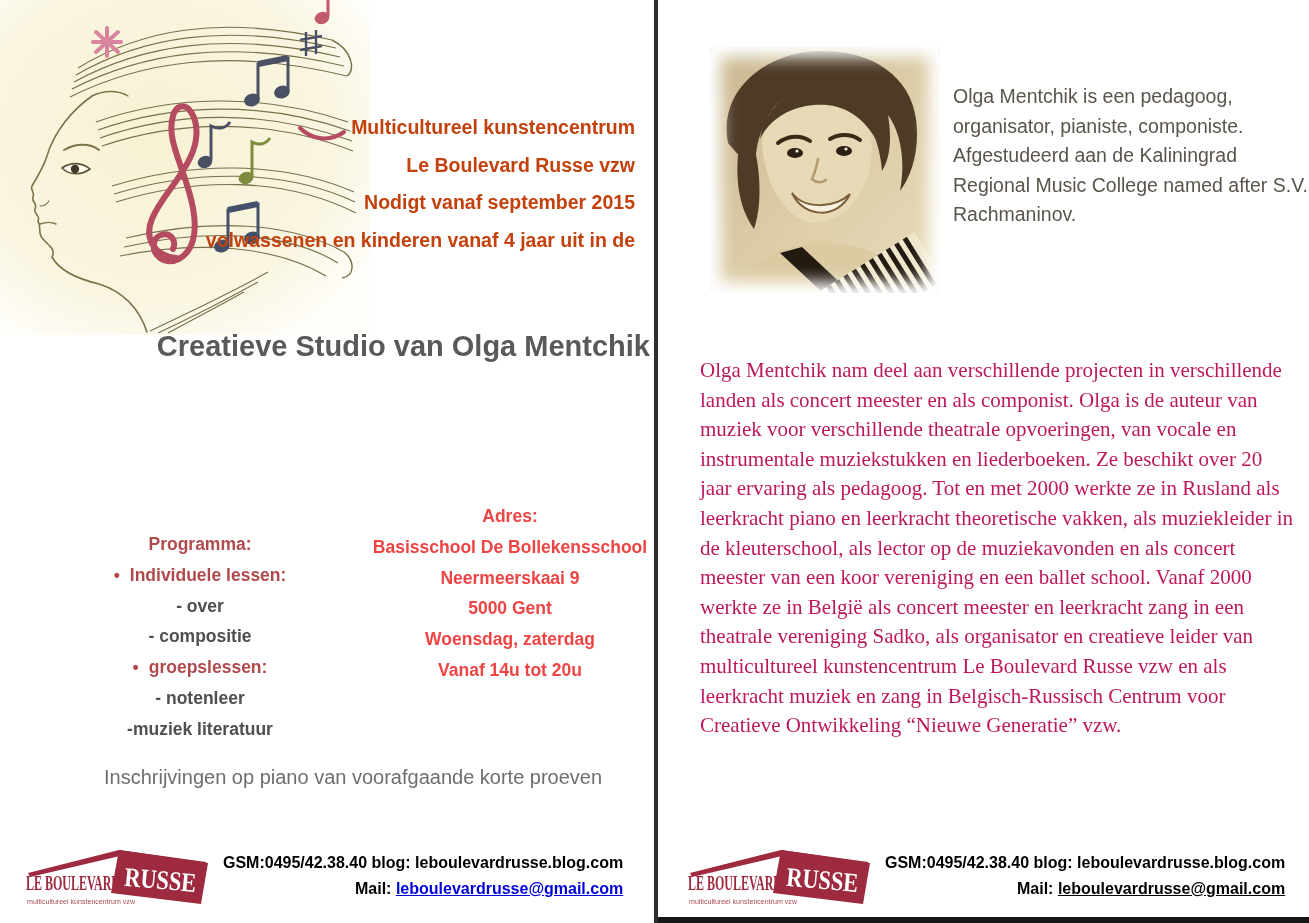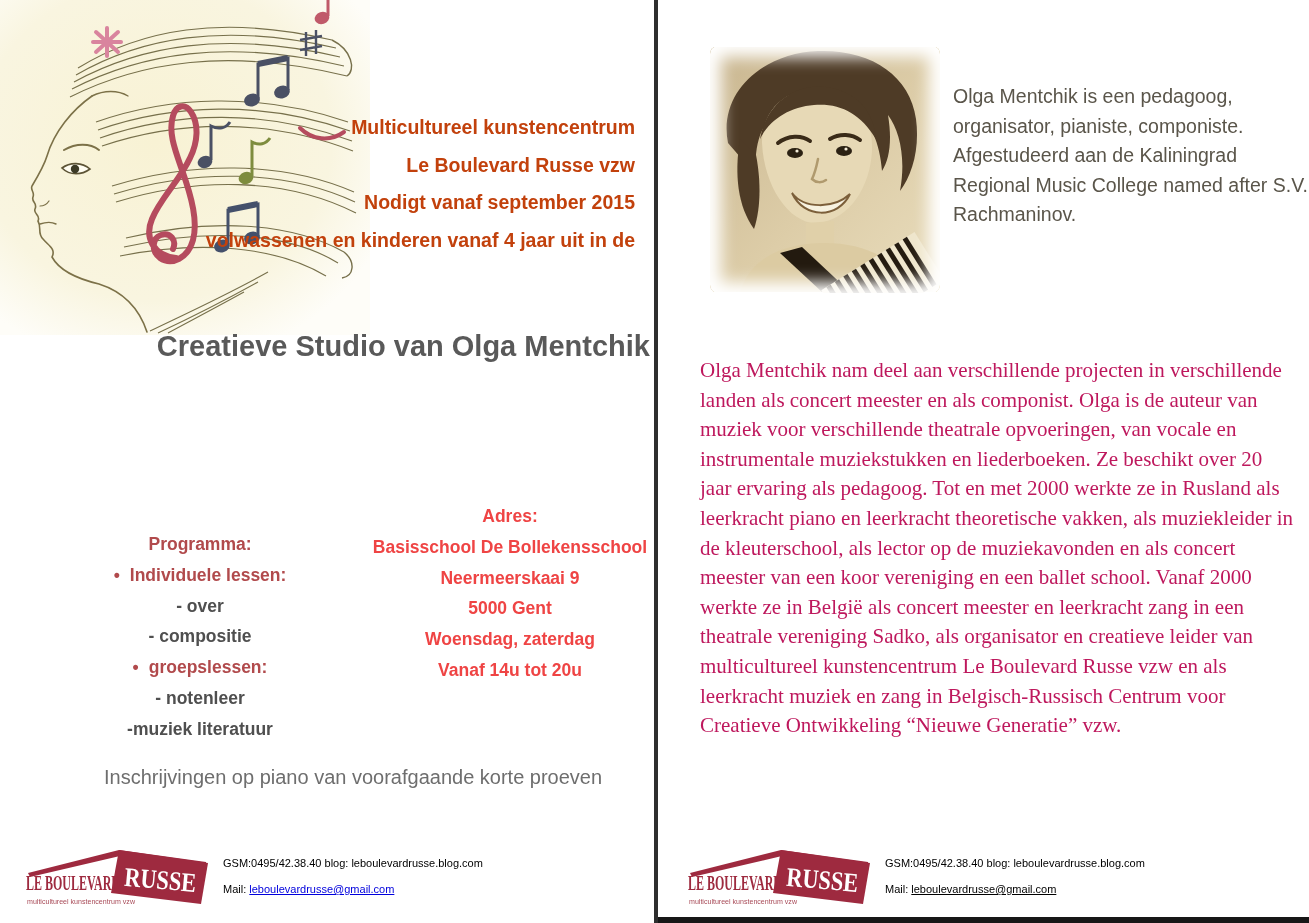--- a/index.html
+++ b/index.html
@@ -23,21 +23,21 @@
   .adres{position:absolute;top:486px;left:366px;width:288px;text-align:center;
          font-size:17.5px;font-weight:bold;line-height:30.8px;color:#ef4444;margin-top:15px;}
   .note{position:absolute;top:766px;left:104px;font-size:20px;color:#6e6e6e;}
 
   
   .footer{position:absolute;top:842px;display:flex;align-items:flex-start;}
   .footer-left{left:22px;}
   .footer-right{left:26px;}
   .logo{width:190px;height:68px;flex:0 0 auto;}
   .contact{margin-left:11px;padding-top:8px;}
-  .contact-line{font-size:11px;font-weight:normal;color:#000;line-height:26px;white-space:nowrap;}
+  .contact-line{font-size:16px;font-weight:bold;color:#000;line-height:26px;white-space:nowrap;text-align:right;}
   .mail-link{text-decoration:underline;cursor:pointer;}
   .mail-link.blue{color:#0000dd;}
   .mail-link.black{color:#000000;}
 
   
   .photo{position:absolute;left:52px;top:46px;width:230px;height:247px;border-radius:8px;overflow:hidden;}
   .photo svg{display:block;}
   .vignette{position:absolute;inset:0;border-radius:8px;pointer-events:none;
             box-shadow:inset 0 0 16px 11px #ffffff;}
   .intro{position:absolute;left:295px;top:82px;width:360px;

